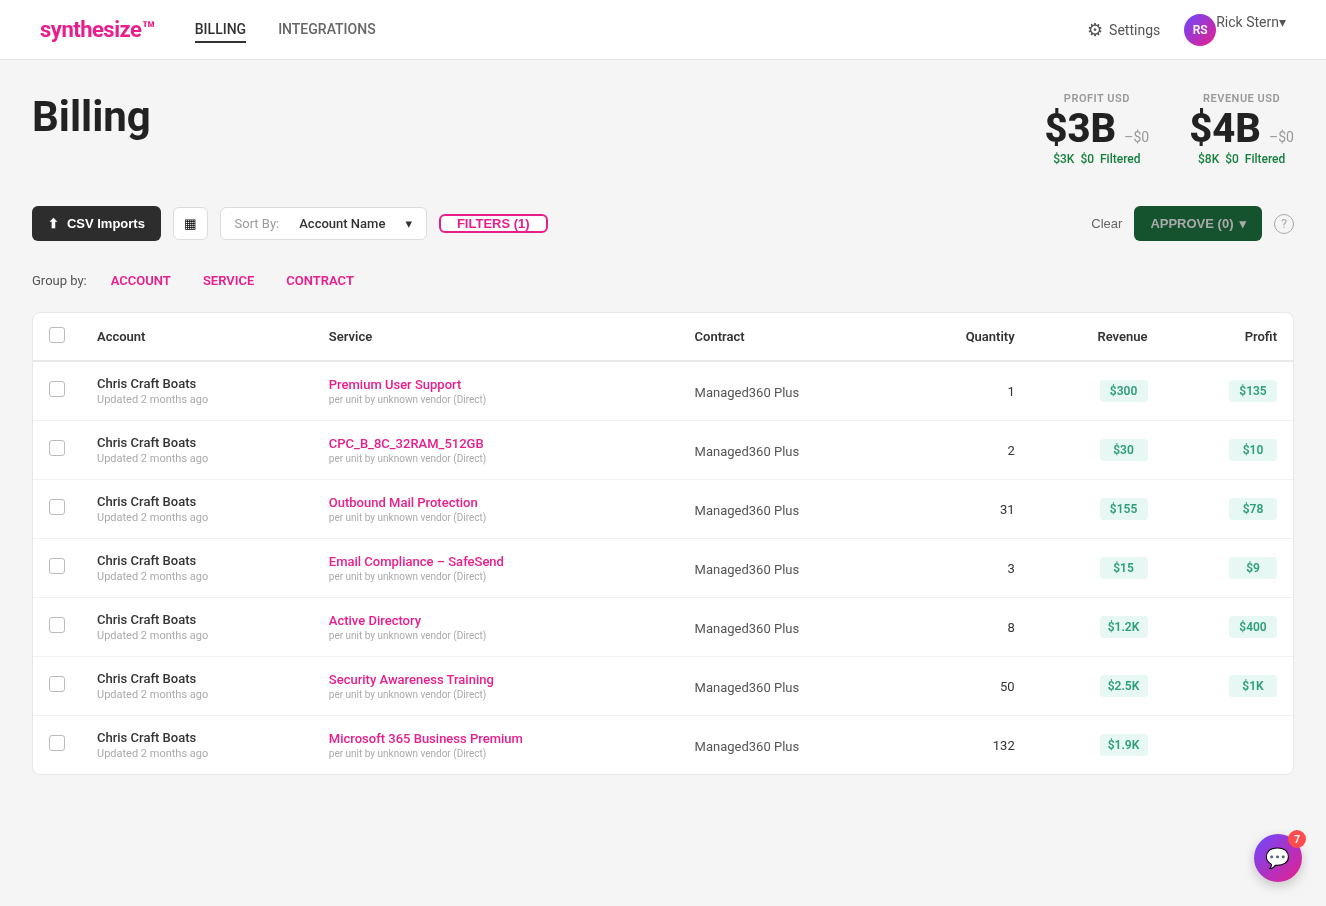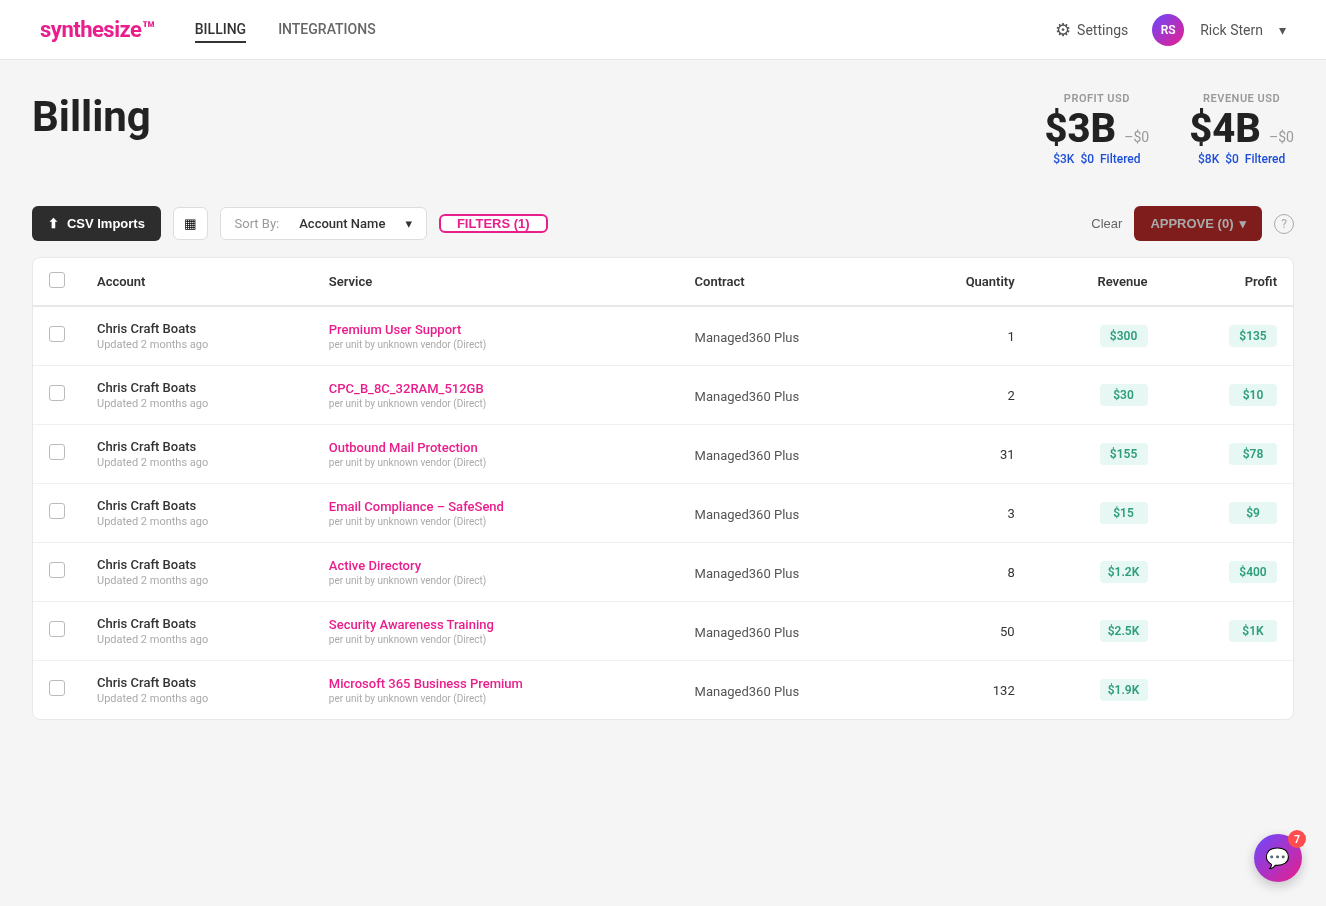--- a/index.html
+++ b/index.html
@@ -35,21 +35,21 @@
       color: #333;
       border-bottom: 2px solid #333;
     }
     .header-right { display: flex; align-items: center; gap: 24px; }
     .settings-btn {
       display: flex; align-items: center; gap: 6px;
       font-size: 14px; color: #555; cursor: pointer;
     }
     .settings-icon { font-size: 18px; }
     .user-btn {
-      display: flex; align-items: center; gap: 16px;
+      display: flex; gap: 0;
       font-size: 14px; color: #555; cursor: pointer;
     }
     .avatar {
       width: 32px; height: 32px; border-radius: 50%;
       background: linear-gradient(135deg, #6b48ff, #e91e8c);
       display: flex; align-items: center; justify-content: center;
       color: #fff; font-size: 12px; font-weight: 600;
     }
 
     
@@ -65,21 +65,21 @@
     .page-title { font-size: 42px; font-weight: 700; color: #222; }
 
     
     .stats { display: flex; gap: 40px; }
     .stat-block { text-align: center; }
     .stat-label { font-size: 11px; font-weight: 600; color: #999; letter-spacing: 0.5px; text-transform: uppercase; }
     .stat-main { display: flex; align-items: baseline; gap: 8px; }
     .stat-value { font-size: 40px; font-weight: 800; color: #222; }
     .stat-delta { font-size: 14px; color: #999; }
     .stat-sub { font-size: 12px; color: #999; }
-    .stat-sub span { color: #1d4ed8; font-weight: 500; }
+    .stat-sub span { color: #15803d; font-weight: 500; }
 
     
     .toolbar {
       display: flex;
       align-items: center;
       gap: 12px;
       padding: 16px 0;
       background: #f5f5f5;
     }
     .btn-csv {
@@ -107,21 +107,21 @@
       border-radius: 6px; padding: 0 16px;
       font-size: 13px; font-weight: 600; color: #e91e8c;
       cursor: pointer;
     }
     .spacer { flex: 1; }
     .btn-clear {
       background: transparent; border: none;
       font-size: 13px; color: #666; cursor: pointer;
     }
     .btn-approve {
-      background: #7f1d1d; border: none; border-radius: 6px;
+      background: #14532d; border: none; border-radius: 6px;
       padding: 10px 16px; font-size: 13px; font-weight: 600;
       color: #aaa; cursor: pointer; display: flex; align-items: center; gap: 6px;
     }
     .help-icon {
       width: 20px; height: 20px; border-radius: 50%;
       border: 1.5px solid #aaa;
       display: flex; align-items: center; justify-content: center;
       font-size: 12px; color: #aaa; cursor: pointer;
     }
 
@@ -273,20 +273,26 @@
     <button class="btn-filters">FILTERS (1)</button>
     <div class="spacer"></div>
     <button class="btn-clear">Clear</button>
     <button class="btn-approve">
       <span>APPROVE (0)</span>
       <span>▾</span>
     </button>
     <div class="help-icon">?</div>
   </div>
 
+  <div class="group-by">
+    <span class="group-by-label">Group by:</span>
+    <span class="group-by-item">ACCOUNT</span>
+    <span class="group-by-item">SERVICE</span>
+    <span class="group-by-item">CONTRACT</span>
+  </div>
 
   <div class="table-container">
     <table>
       <thead>
         <tr>
           <th class="checkbox-col">
             <span class="checkbox"></span>
           </th>
           <th>Account</th>
           <th>Service</th>

